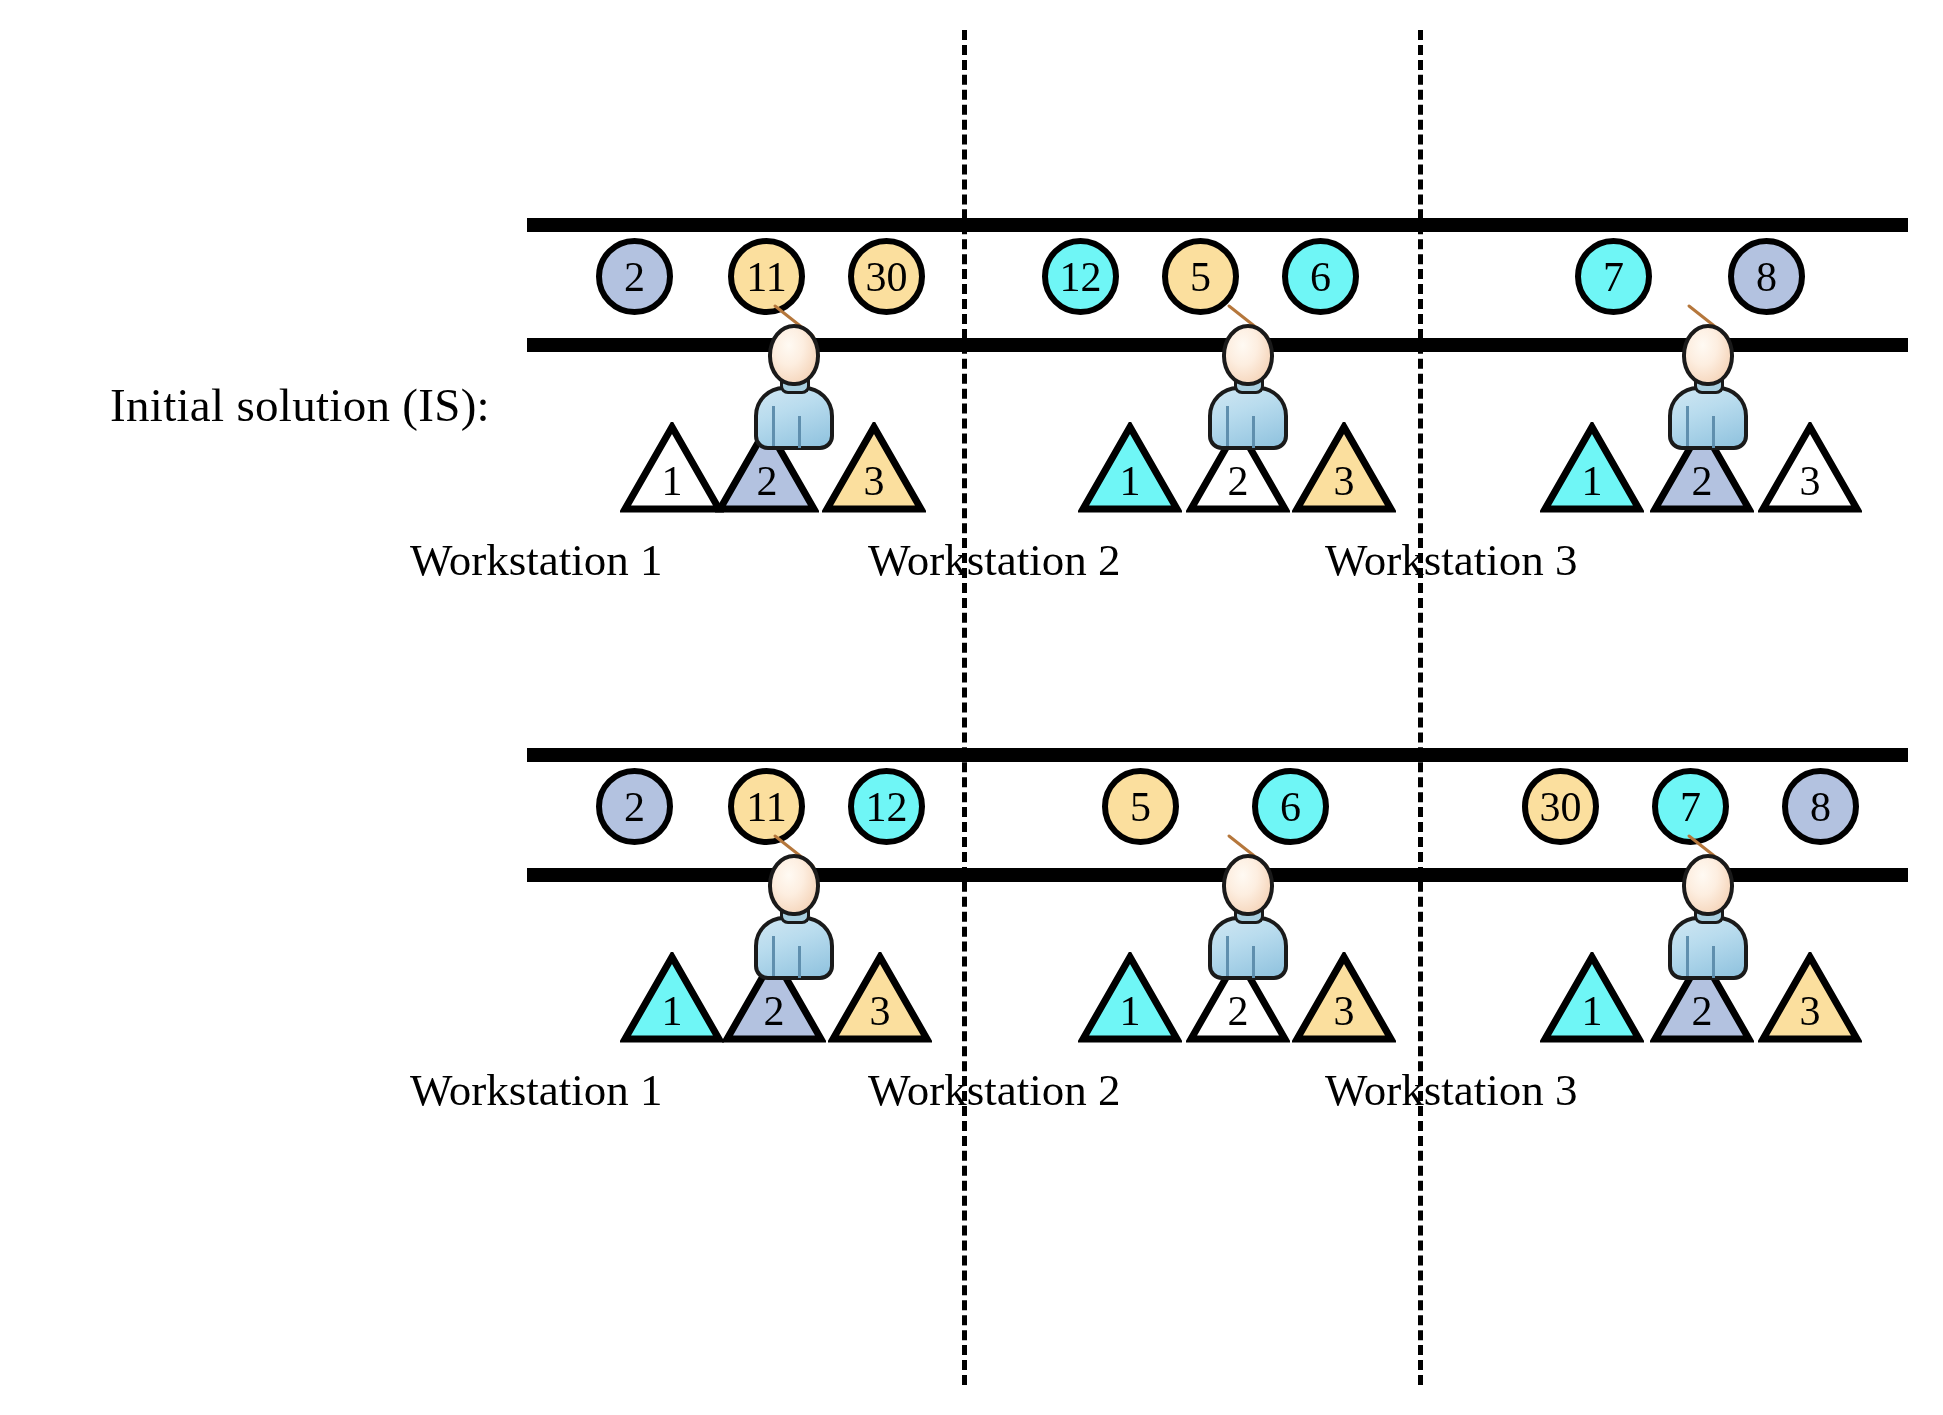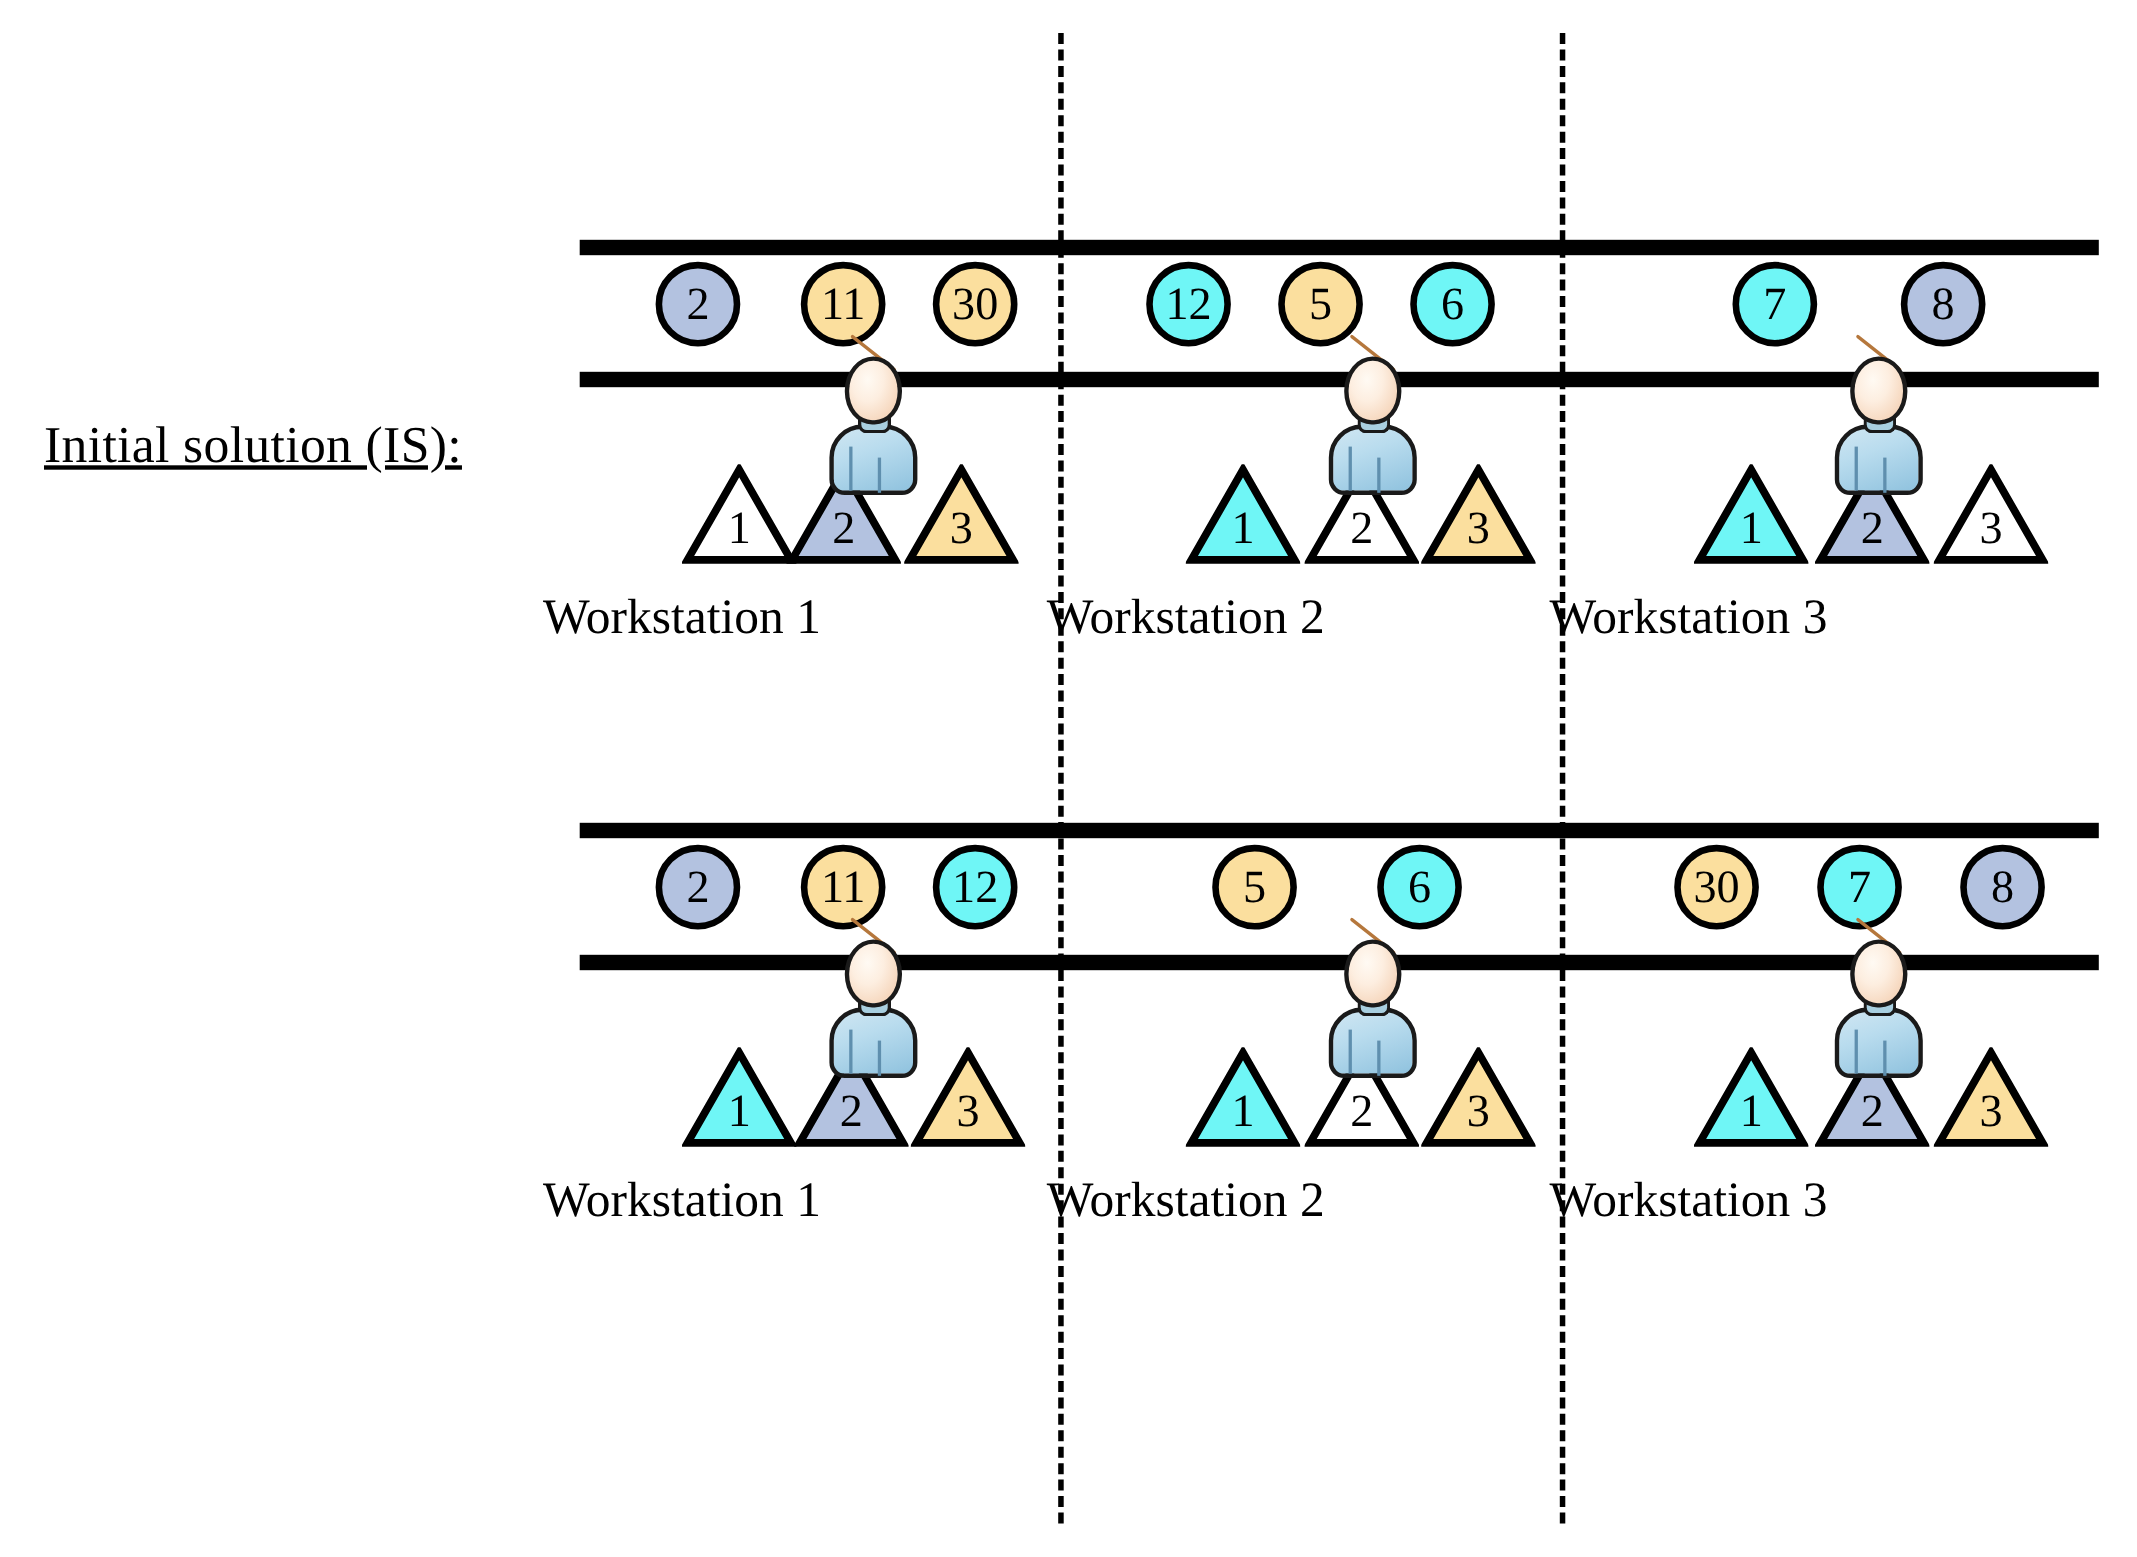--- a/index.html
+++ b/index.html
@@ -41,25 +41,24 @@
     left: 0;
     width: 1943px;
   }
   .solution.is { top: 190px;  height: 500px; }
   .solution.os { top: 720px;  height: 500px; }
 
   .row-label {
     position: absolute;
     left: 40px;
     width: 520px;
-    text-align: left;
+    text-align: center;
     font-size: 47px;
     line-height: 1;
     letter-spacing: 0.3px;
-    text-decoration: underline;
   }
   .solution.is .row-label { top: 192px; }
   .solution.os .row-label { top: 192px; }
 
   
   .bar {
     position: absolute;
     left: 527px;
     width: 1381px;
     height: 14px;
@@ -161,21 +160,21 @@
     text-align: center;
     font-size: 42px;
     line-height: 1;
   }
 
   
   .ws-label {
     position: absolute;
     top: 348px;
     width: 420px;
-    text-align: center;
+    text-align: left;
     font-size: 45px;
     line-height: 1;
   }
 </style>
 </head>
 <body>
 
 <div class="stage">
 
   <div class="divider d1"></div>

